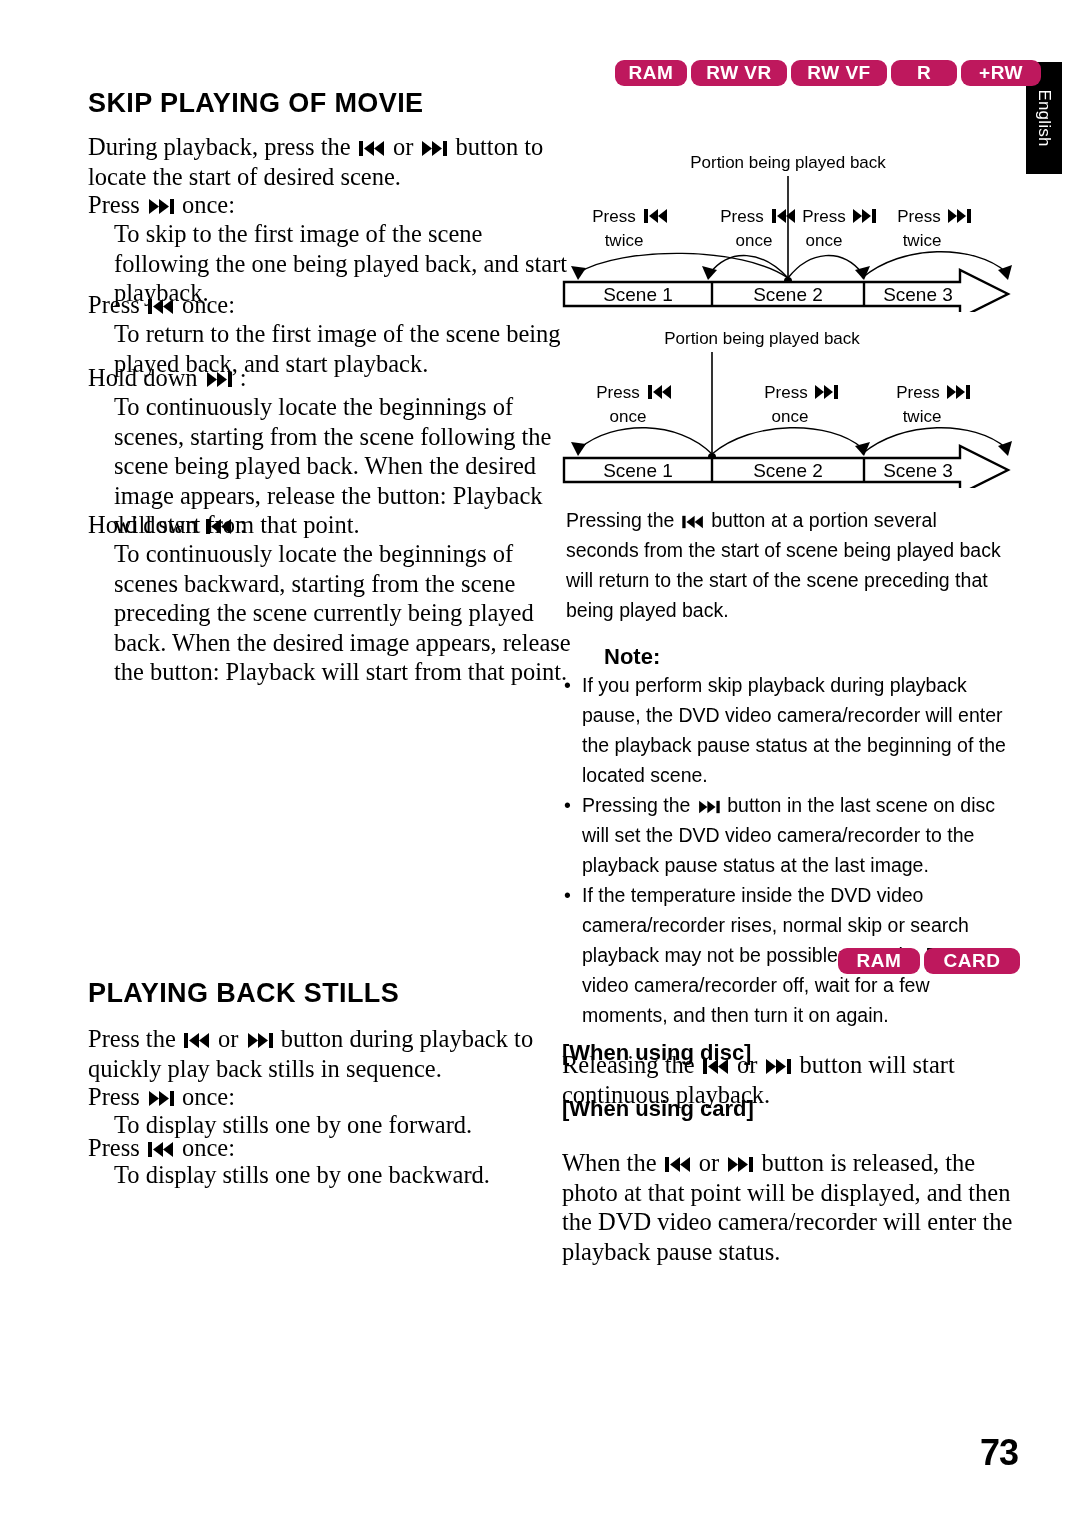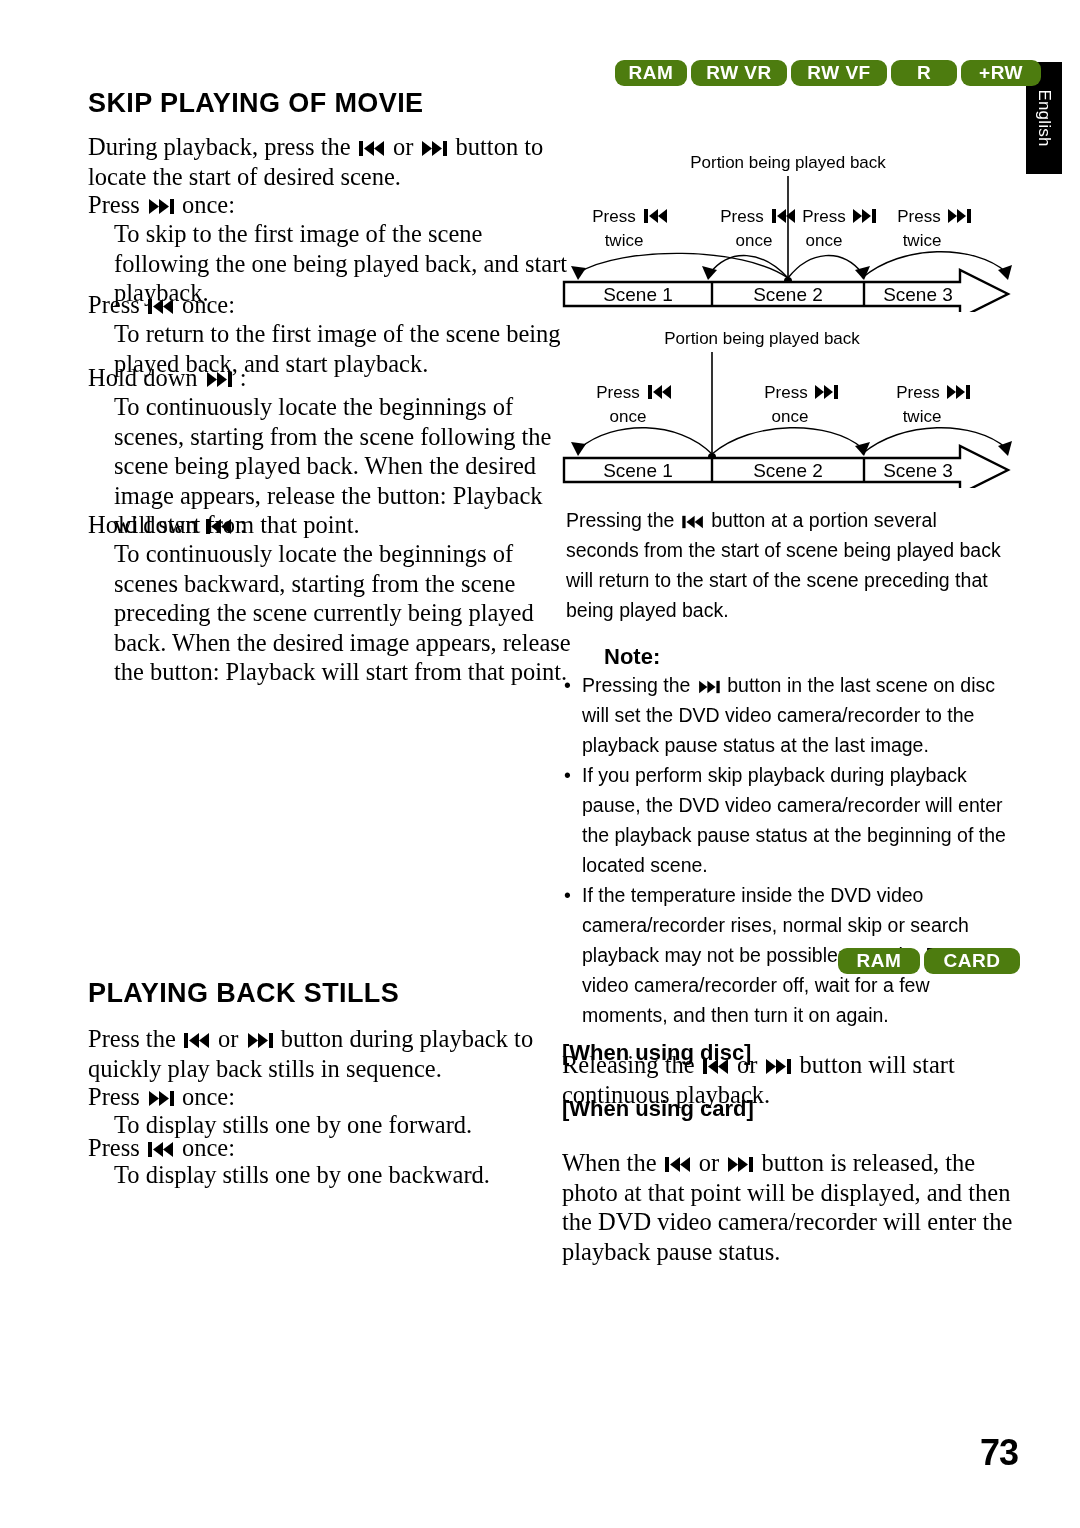--- a/index.html
+++ b/index.html
@@ -47,21 +47,21 @@
 
   
   .badge-row {
     position: absolute;
     display: flex;
     gap: 4px;
   }
   .badge-row.top { left: 615px; top: 60px; }
   .badge-row.mid { left: 838px; top: 948px; }
   .badge {
-    background: #4d7c0f;
+    background: #be185d;
     color: #ffffff;
     font-family: "Liberation Sans", sans-serif;
     font-size: 19px;
     font-weight: 700;
     letter-spacing: .5px;
     border-radius: 9px;
     height: 26px;
     line-height: 26px;
     text-align: center;
     padding: 0 2px;
@@ -405,32 +405,32 @@
           <polygon points="15,1 15,16 5,8.5" fill="#000"></polygon>
           <polygon points="25,1 25,16 15,8.5" fill="#000"></polygon>
         </svg>
     </span>
     <span>button at a portion several seconds from the start of scene being played back will return to the start of the scene preceding that being played back.</span>
   </div>
 
   <div id="rc-note-label">Note:</div>
   <div class="body-sans" id="rc-notes">
     <ul>
+      <li>If you perform skip playback during playback pause, the DVD video camera/recorder will enter the playback pause status at the beginning of the located scene.</li>
       <li>
         <span>Pressing the</span>
         <span class="tg">
           <svg width="22" height="14" viewBox="0 0 26 17">
               <polygon points="1,1 1,16 11,8.5" fill="#000"></polygon>
               <polygon points="11,1 11,16 21,8.5" fill="#000"></polygon>
               <rect x="22" y="1" width="4" height="15" fill="#000"></rect>
             </svg>
         </span>
         <span>button in the last scene on disc will set the DVD video camera/recorder to the playback pause status at the last image.</span>
       </li>
-      <li>If you perform skip playback during playback pause, the DVD video camera/recorder will enter the playback pause status at the beginning of the located scene.</li>
       <li>If the temperature inside the DVD video camera/recorder rises, normal skip or search playback may not be possible: Turn the DVD video camera/recorder off, wait for a few moments, and then turn it on again.</li>
     </ul>
   </div>
 
   <div class="badge-row mid">
     <div class="badge w-ram2">RAM</div>
     <div class="badge w-card">CARD</div>
   </div>
 
   <div class="section-title" id="title-stills">PLAYING BACK STILLS</div>

